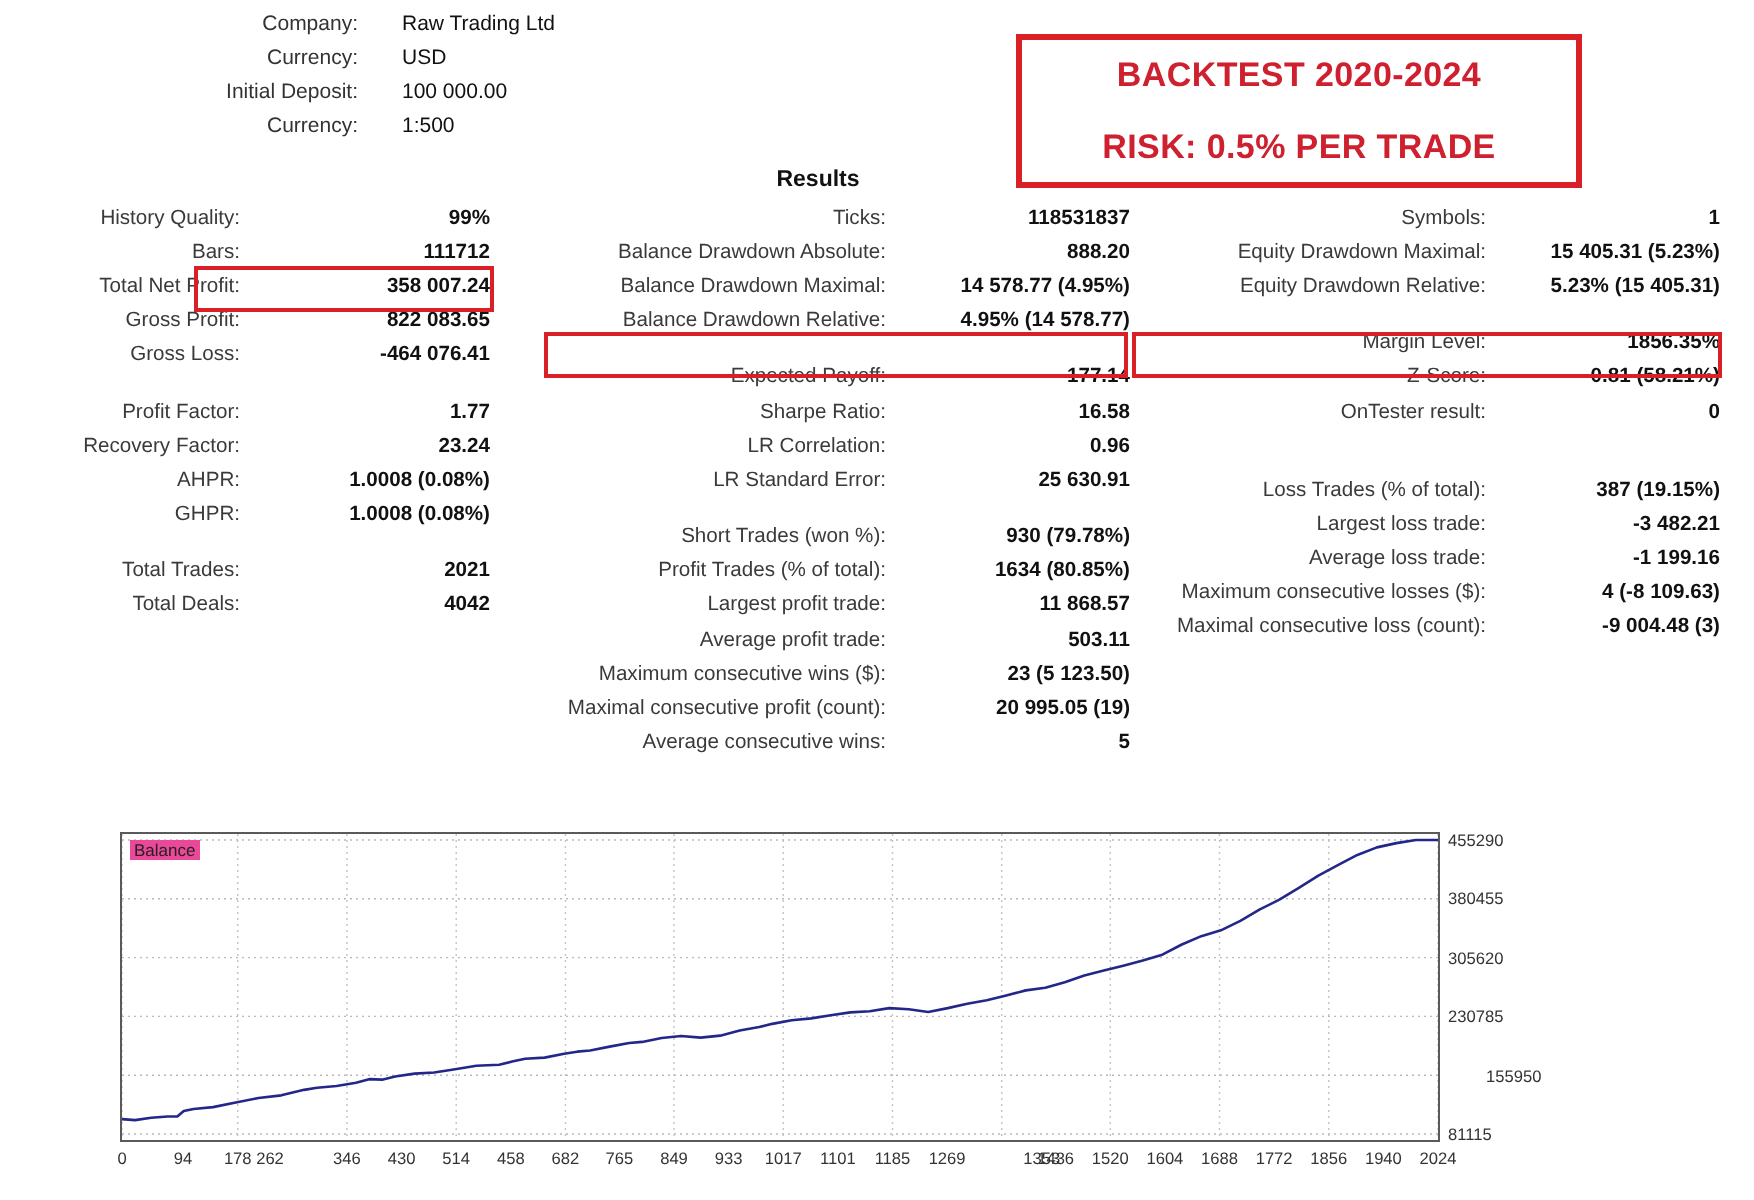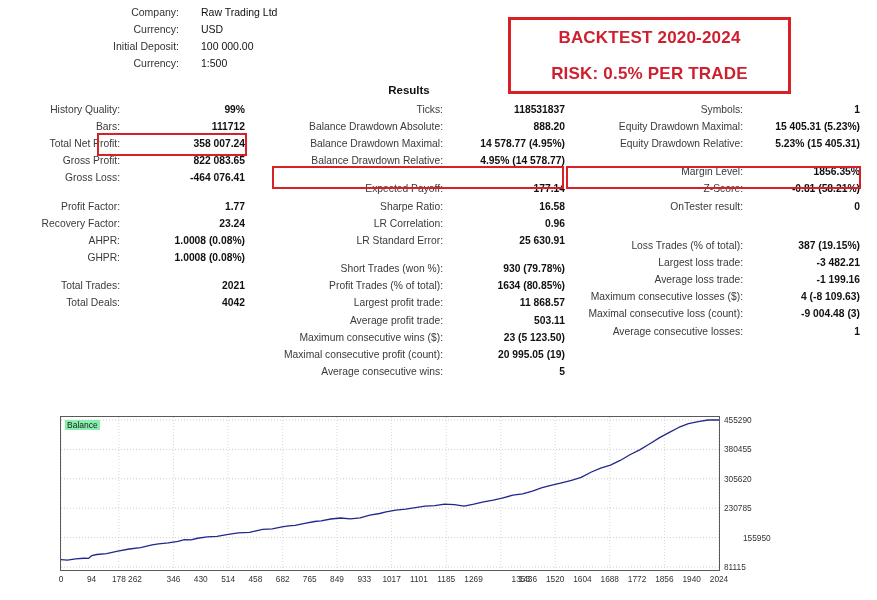--- a/index.html
+++ b/index.html
@@ -73,21 +73,21 @@
 
   
   #chart-wrap { position:absolute; left: 60px; top: 416px; width: 660px; height: 155px; }
   #plot {
     position: absolute; left:0; top:0; width: 660px; height: 155px;
     border: 1px solid #5a5a5a; background: #ffffff; overflow: hidden;
   }
   #plot svg { display:block; }
   #legend-balance {
     position:absolute; left: 4px; top: 3px;
-    font-size: 8.5px; color:#222; background: #86efac; padding: 0 2px;
+    font-size: 8.5px; color:#222; background: #ec4899; padding: 0 2px;
     line-height: 10px;
   }
   .ylabels { position:absolute; left: 724px; top: 416px; width: 60px; height: 155px; }
   .ylabels span { position:absolute; font-size: 8.3px; color:#333; left:0; white-space:nowrap; }
   .xlabels { position:absolute; left: 0; top: 574px; width: 877px; height: 14px; }
   .xlabels span { position:absolute; font-size: 8.3px; color:#333; white-space:nowrap; transform: translateX(-50%); }
 </style>
 </head>
 <body>
 
@@ -310,24 +310,20 @@
               <td class="k">Average loss trade:</td>
               <td class="v">-1 199.16</td>
             </tr>
         <tr>
               <td class="k">Maximum consecutive losses ($):</td>
               <td class="v">4 (-8 109.63)</td>
             </tr>
         <tr>
               <td class="k">Maximal consecutive loss (count):</td>
               <td class="v">-9 004.48 (3)</td>
-            </tr>
-        <tr>
-              <td class="k">Average consecutive losses:</td>
-              <td class="v">1</td>
             </tr>
       </tbody>
         </table>
     </div>
   </div>
 
   <div class="hl" id="hl-net-profit"></div>
   <div class="hl" id="hl-bdr"></div>
   <div class="hl" id="hl-edr"></div>
 

